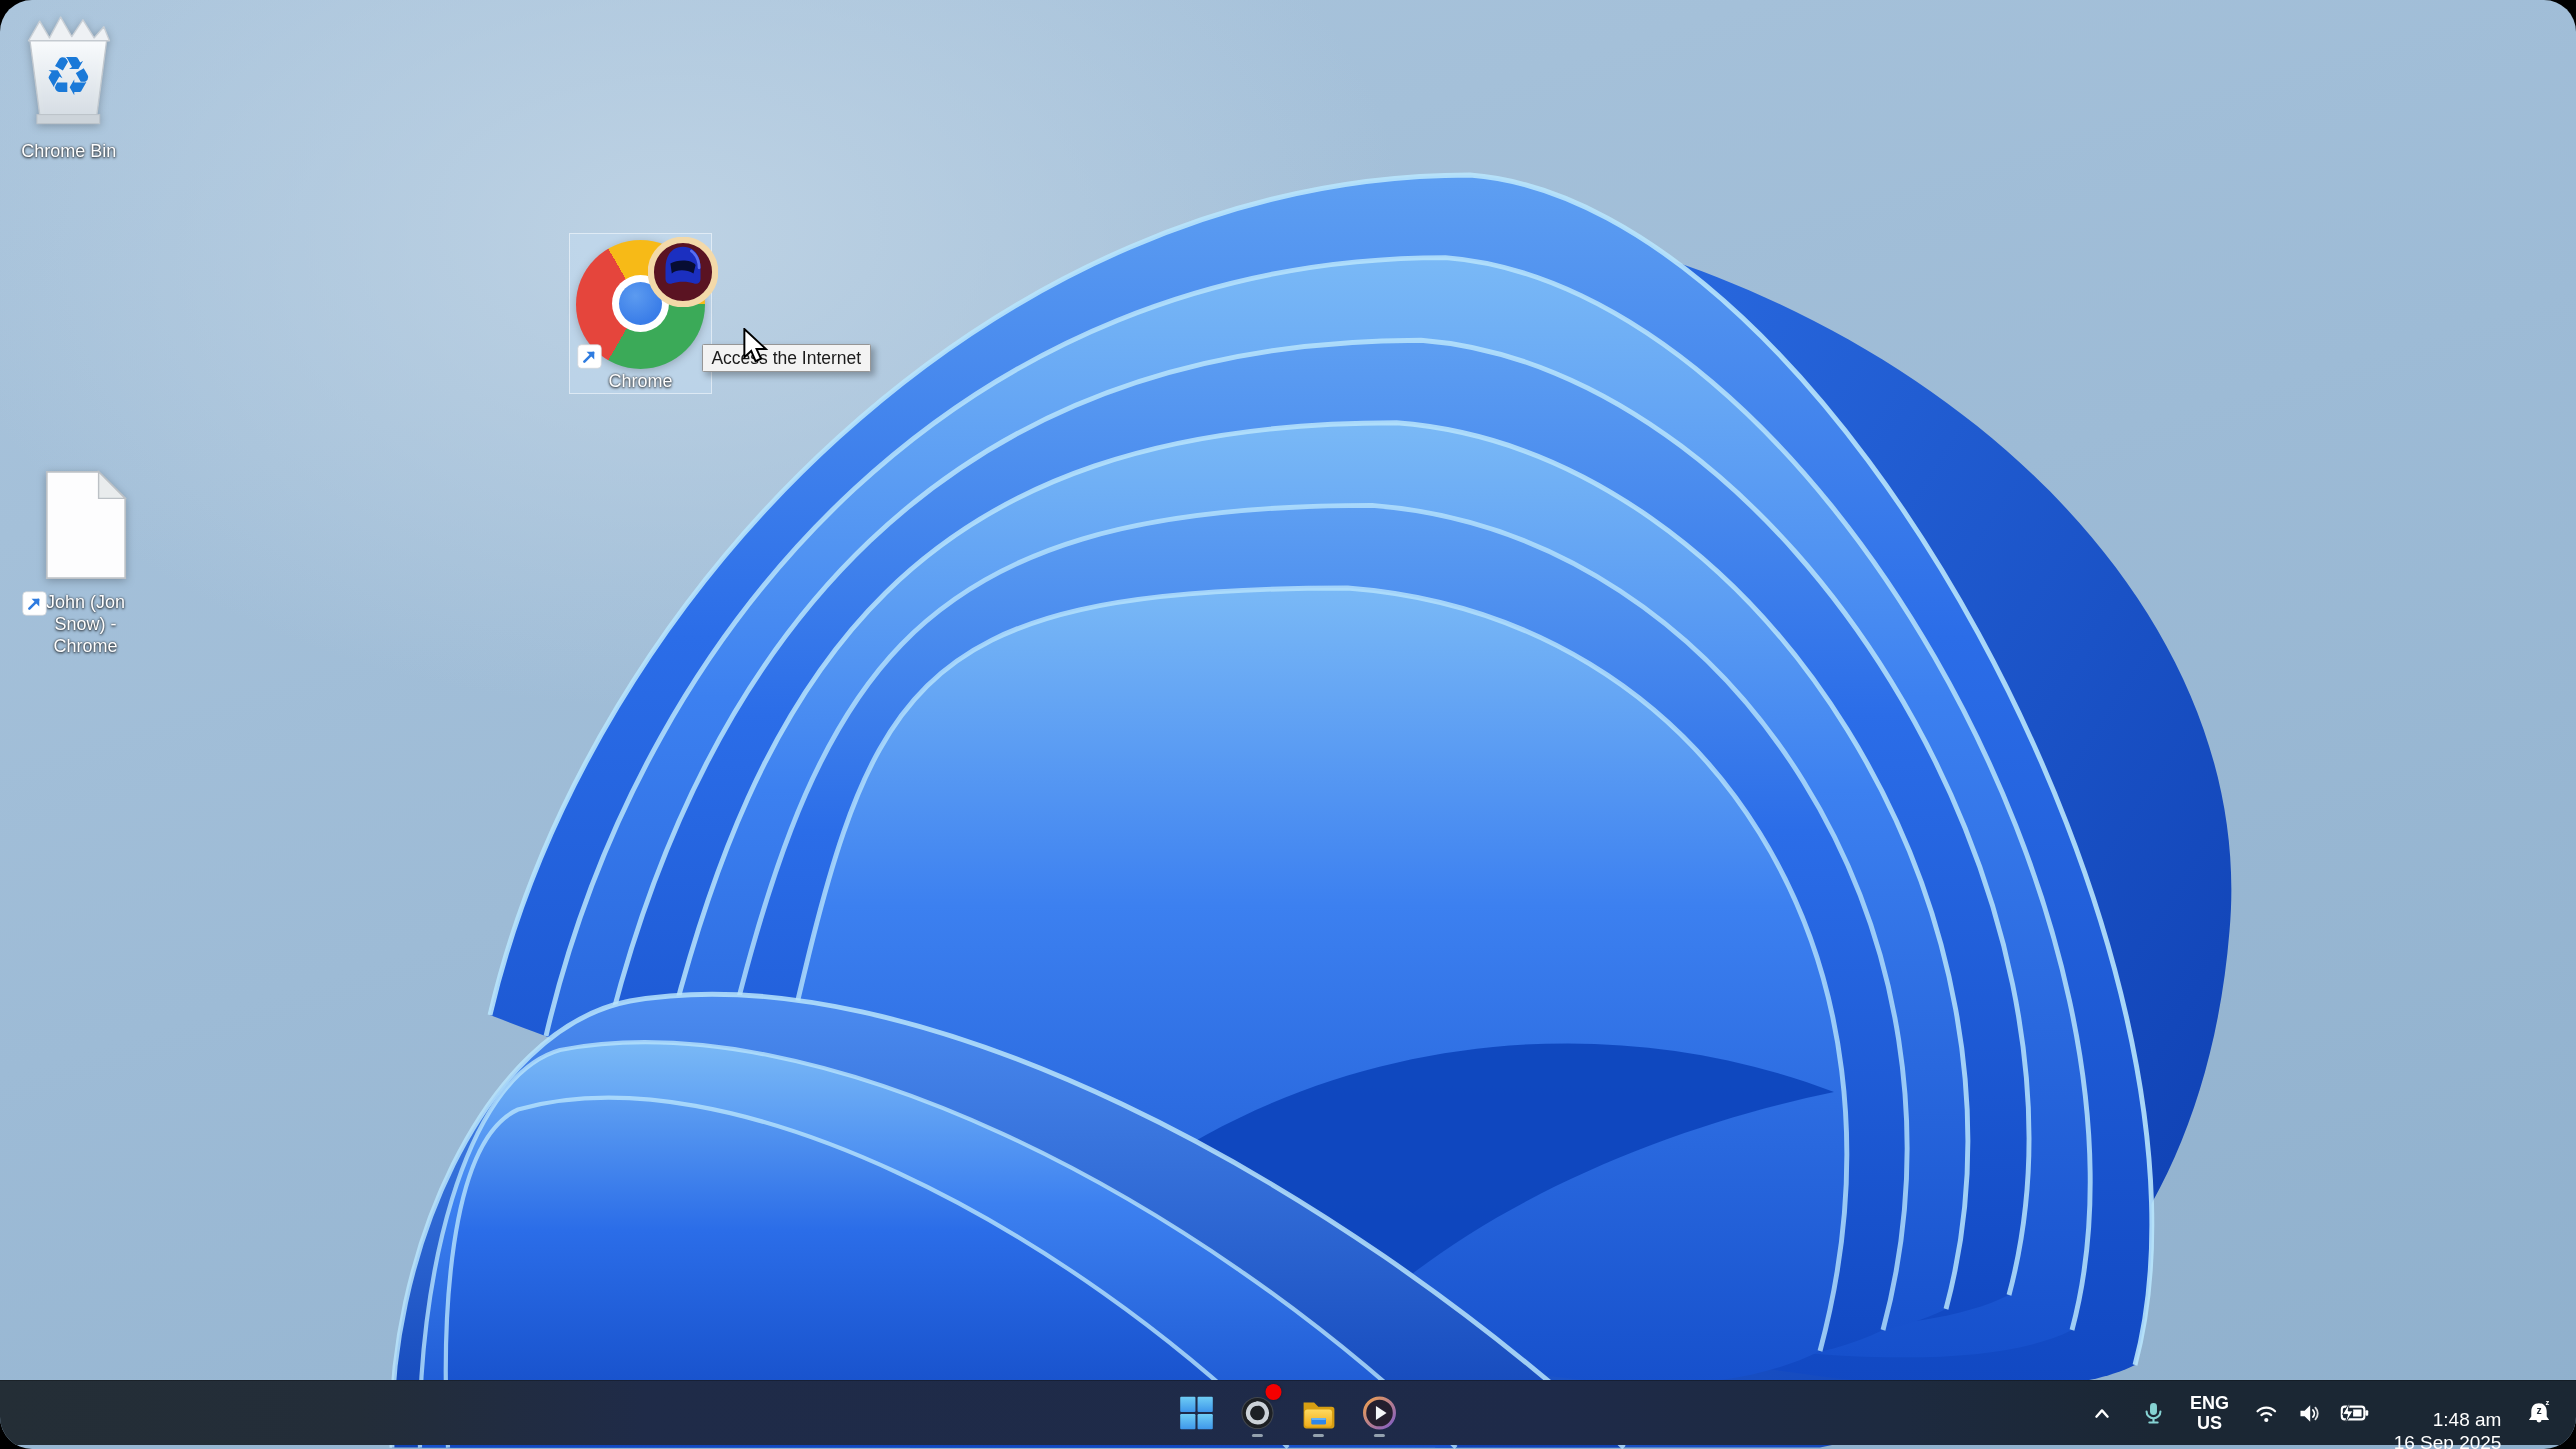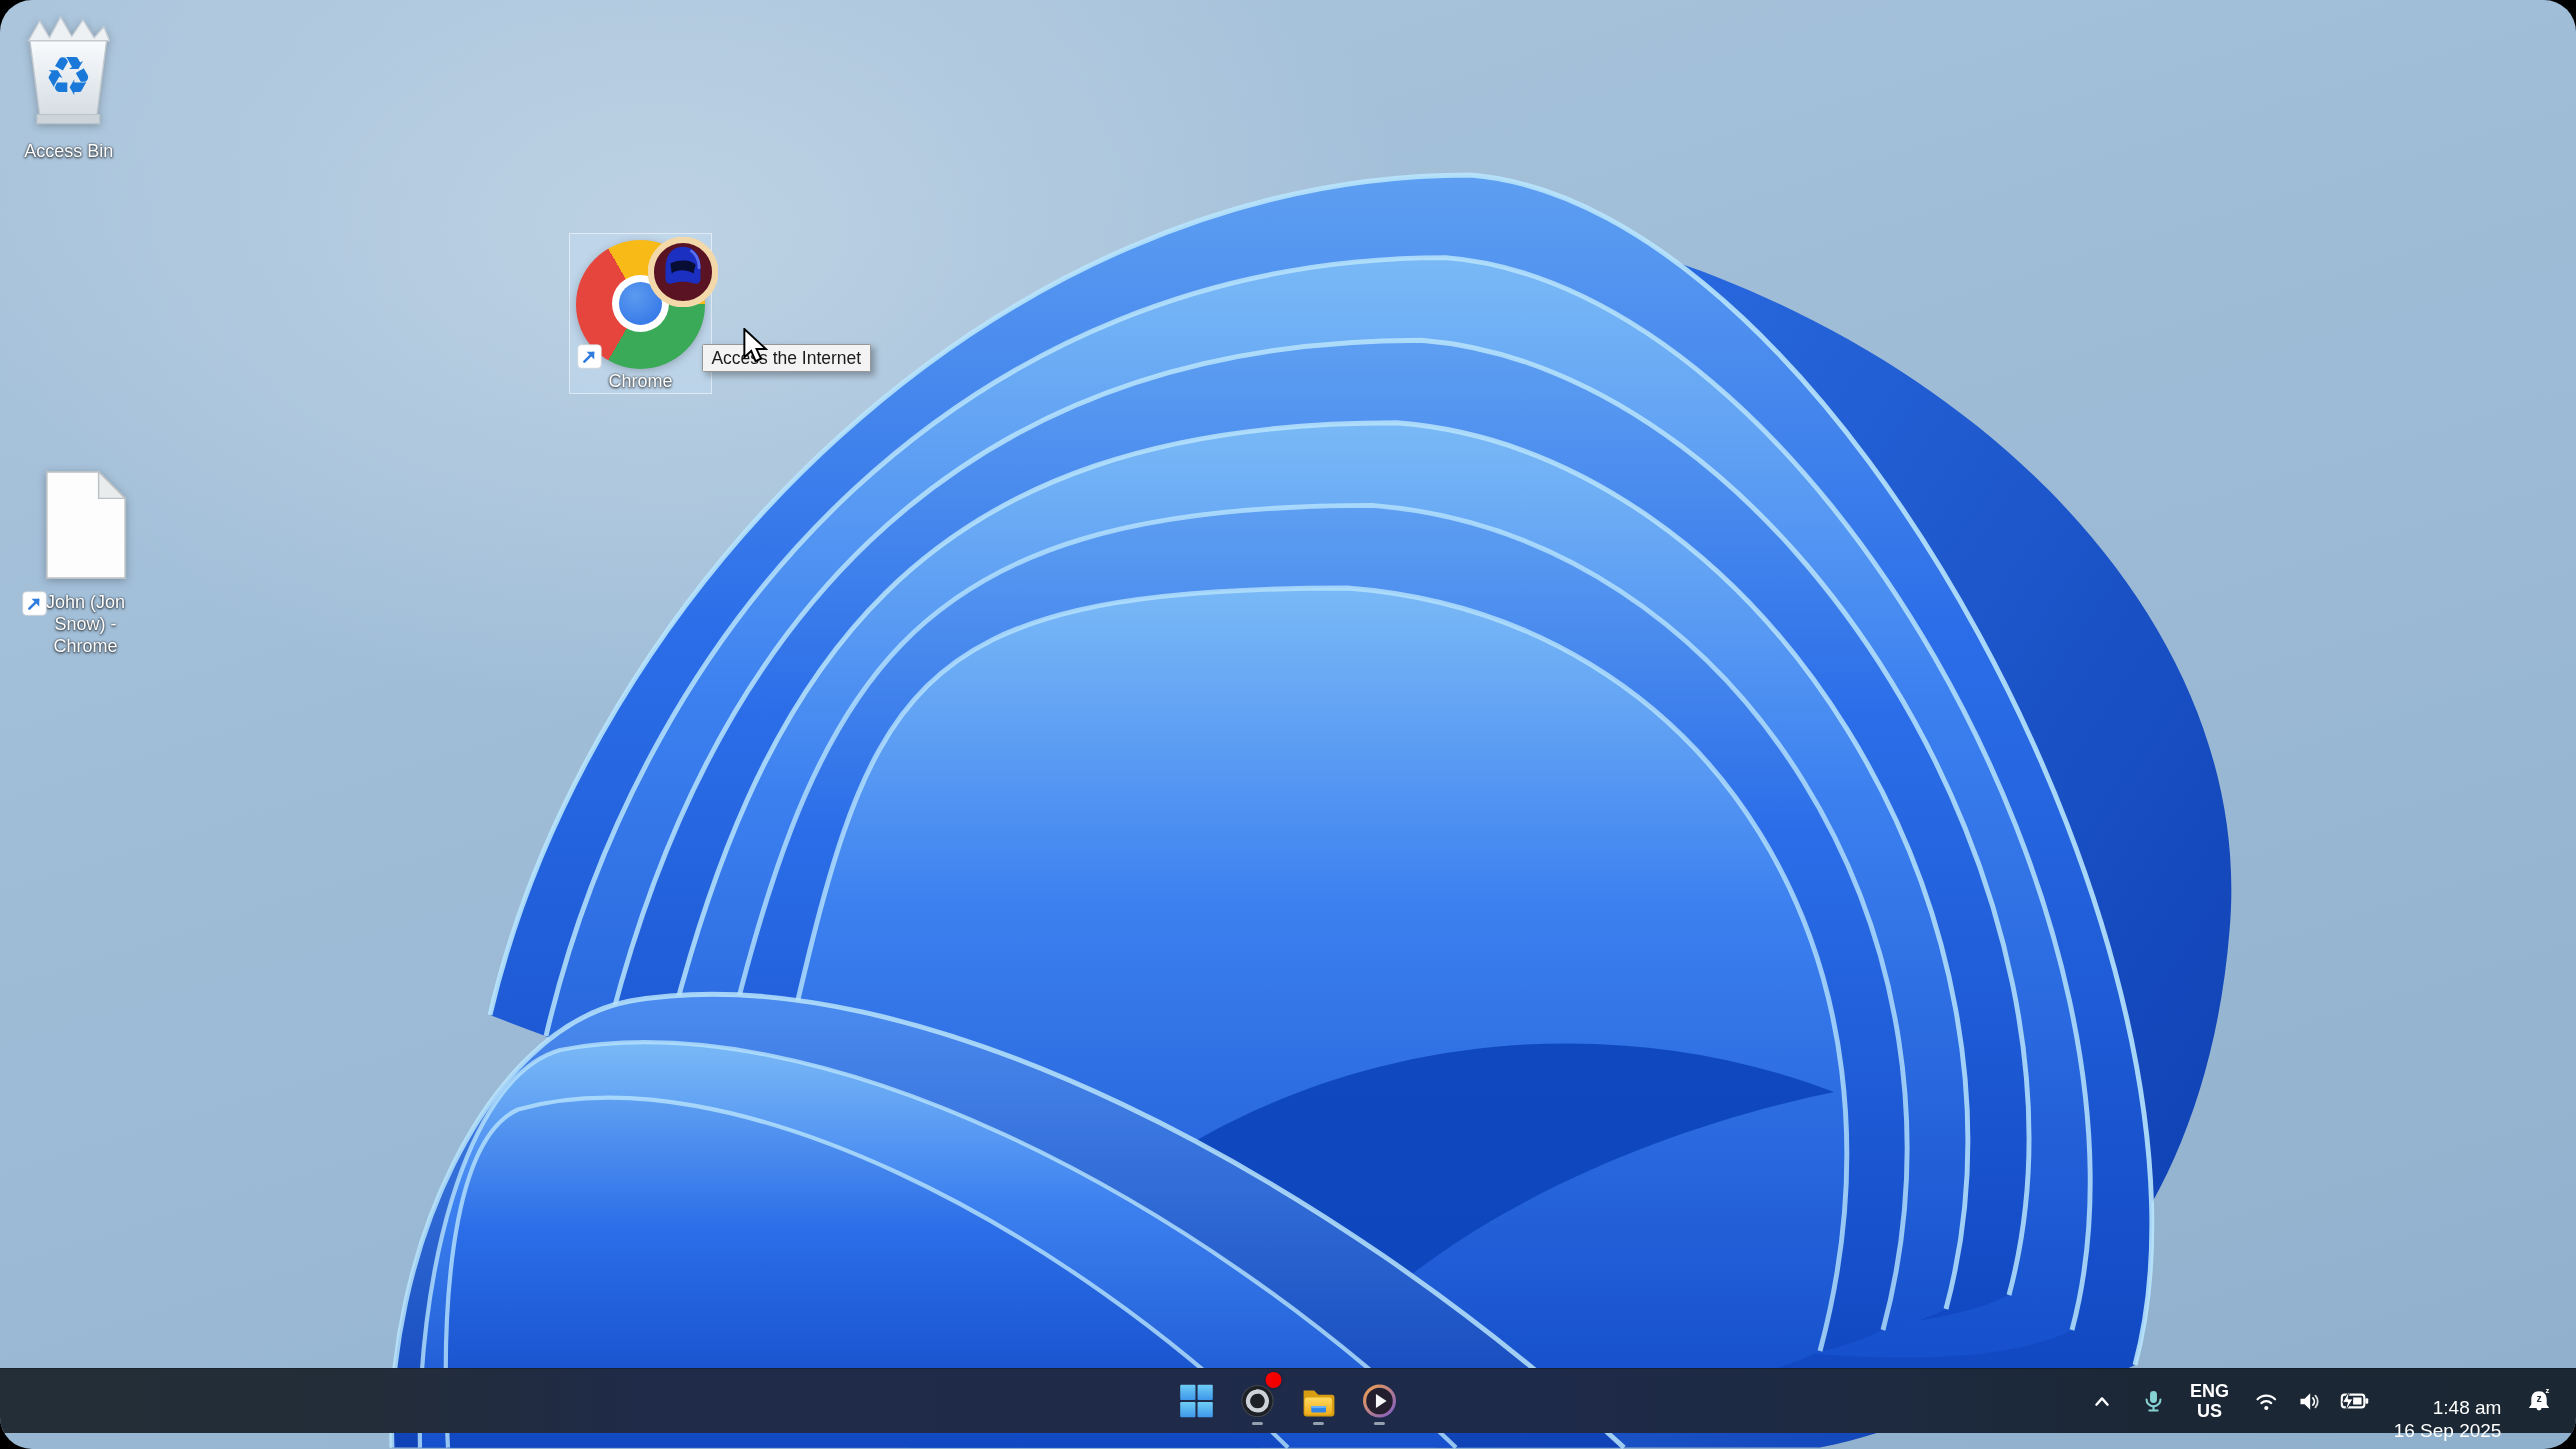--- a/index.html
+++ b/index.html
@@ -41,21 +41,21 @@
   
   .tooltip{
     position:absolute;left:702px;top:344px;height:28px;box-sizing:border-box;
     background:#f3f3f3;border:1.4px solid #969696;border-radius:1.4px;
     box-shadow:3.5px 3.5px 6.3px rgba(0,0,0,.28);
     font-size:17.5px;color:#1c1c1c;display:flex;align-items:center;padding:0 8.4px;white-space:nowrap;
   }
   .cursor{position:absolute;left:741px;top:328px;z-index:50;}
   
   .taskbar{
-    position:absolute;left:0;right:0;bottom:16px;height:64px;
+    position:absolute;left:0;right:0;bottom:4px;height:64px;
     background:linear-gradient(90deg,#242e36 0%,#232d39 14%,#1f2b48 25%,#1e2a49 60%,#1d2a3f 74%,#1b2734 84%,#1b2733 100%);
     border-top:0.7px solid rgba(0,0,0,.25);
   }
   .tb-center{position:absolute;left:50%;bottom:0;transform:translateX(-50%);height:64px;display:flex;align-items:center;gap:25px;}
   .tb-btn{position:relative;width:36px;height:55px;display:flex;align-items:center;justify-content:center;border-radius:5.6px;}
   .tb-btn .indicator{position:absolute;bottom:3.5px;left:50%;transform:translateX(-50%);width:11.2px;height:3.5px;border-radius:2.1px;background:#93a1ae;}
   .rec-dot{position:absolute;top:-1.4px;right:-6.3px;width:16px;height:16px;border-radius:50%;background:#f50000;box-shadow:0 0 2.8px rgba(0,0,0,.35);}
   .tray{position:absolute;right:17px;bottom:0;height:64px;display:flex;align-items:center;}
   .tray .t-item{display:flex;align-items:center;justify-content:center;}
   .lang{color:#fff;font-size:18px;font-weight:600;line-height:20px;text-align:center;}
@@ -121,21 +121,21 @@
           <stop offset="0" stop-color="#fdfeff"></stop>
             <stop offset="1" stop-color="#d9e0e6"></stop>
         </linearGradient>
       </defs>
       <polygon points="8,44 24,16 38,40 54,10 70,38 86,14 102,40 116,24 124,44" fill="#eef1f4" stroke="#c9cfd5" stroke-width="2" stroke-linejoin="round"></polygon>
       <path d="M10,44 L120,44 L106,150 L24,150 Z" fill="url(#binG)" stroke="#c4cad0" stroke-width="2" opacity=".97"></path>
       <rect x="20" y="150" width="90" height="13" fill="#cdd4da" stroke="#bdc4ca" stroke-width="1.5"></rect>
       <text x="65" y="122" font-size="78" text-anchor="middle" fill="#1a79d8" font-family="DejaVu Sans, sans-serif">♻</text>
     </svg>
     <div class="icon-label">
-      <div>Access Bin</div>
+      <div>Chrome Bin</div>
     </div>
   </div>
 
   <div class="desk-icon docicon">
     <svg class="ico" width="84" height="112" viewBox="0 0 120 160">
       <path d="M4,4 H78 L116,42 V156 H4 Z" fill="#fdfdfe" stroke="#bcc1c6" stroke-width="2.5"></path>
       <path d="M78,4 L116,42 H78 Z" fill="#e9eced" stroke="#bcc1c6" stroke-width="2"></path>
     </svg>
     <span class="doc-badge">
       <svg width="25" height="25" viewBox="0 0 34 34">

